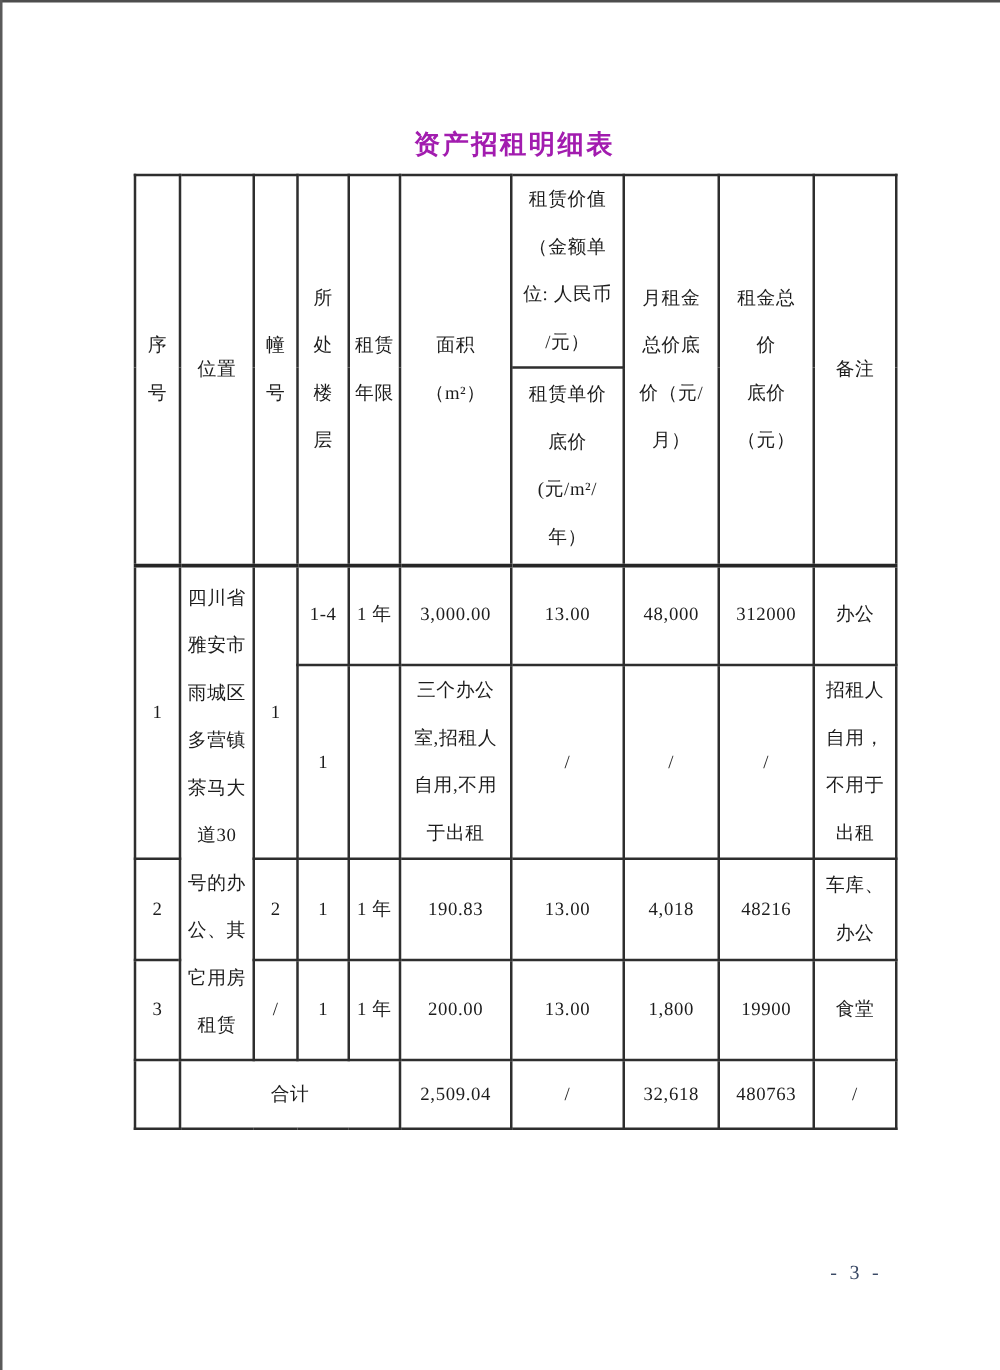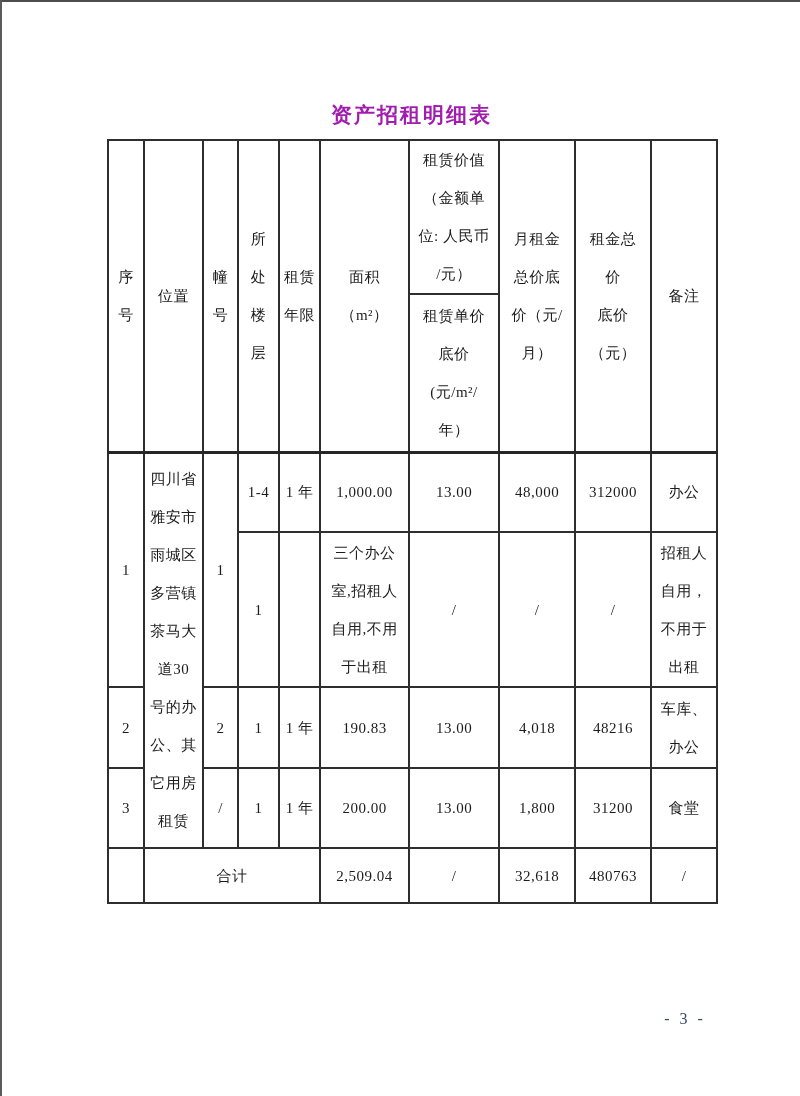--- a/index.html
+++ b/index.html
@@ -151,21 +151,21 @@
 多营镇
 茶马大
 道30
 号的办
 公、其
 它用房
 租赁</td>
       <td rowspan="2">1</td>
       <td>1-4</td>
       <td>1 年</td>
-      <td>1,000.00</td>
+      <td>3,000.00</td>
       <td>13.00</td>
       <td>48,000</td>
       <td>312000</td>
       <td>办公</td>
     </tr>
     <tr class="r1b">
       <td>1</td>
       <td></td>
       <td>三个办公
 室,招租人
@@ -192,21 +192,21 @@
 办公</td>
     </tr>
     <tr class="r3">
       <td>3</td>
       <td>/</td>
       <td>1</td>
       <td>1 年</td>
       <td>200.00</td>
       <td>13.00</td>
       <td>1,800</td>
-      <td>31200</td>
+      <td>19900</td>
       <td>食堂</td>
     </tr>
     <tr class="rtotal">
       <td></td>
       <td colspan="4">合计</td>
       <td>2,509.04</td>
       <td>/</td>
       <td>32,618</td>
       <td>480763</td>
       <td>/</td>

